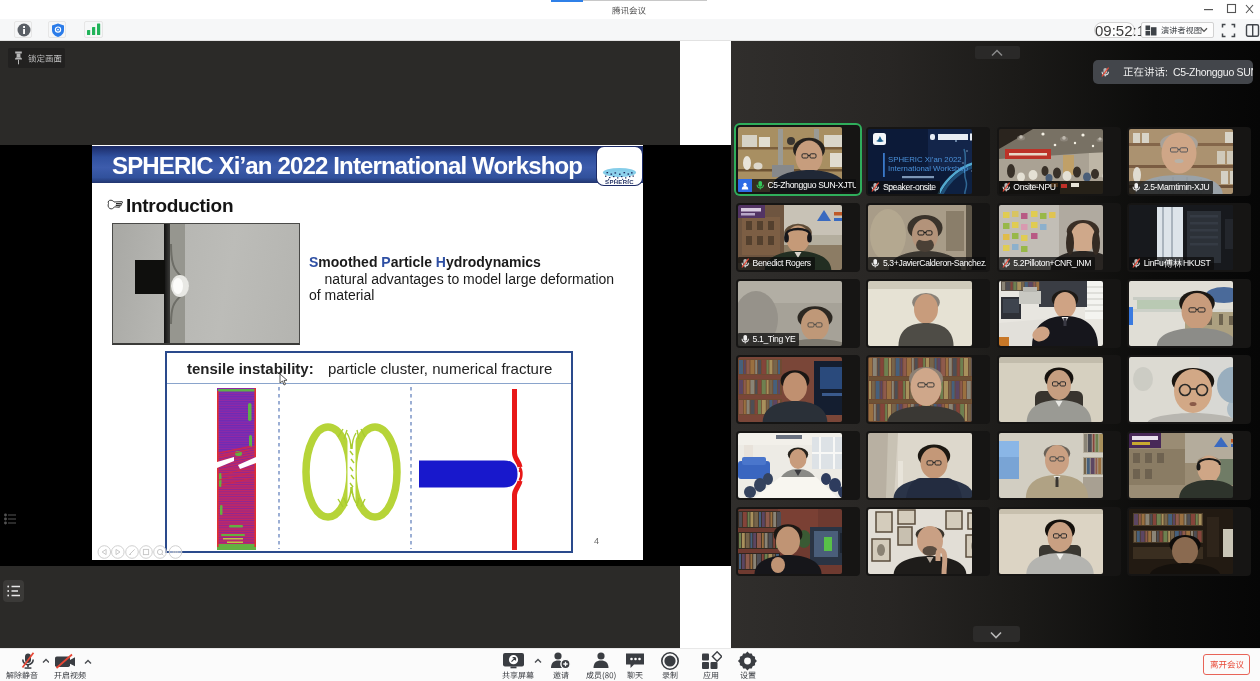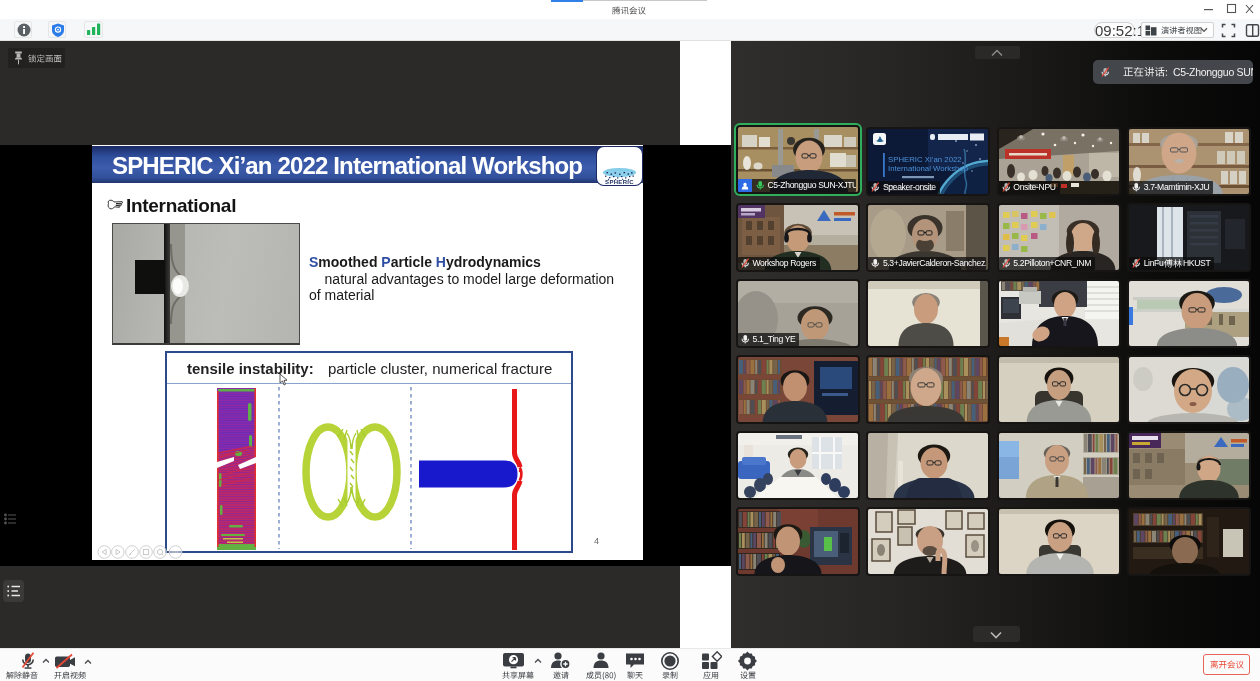--- a/index.html
+++ b/index.html
@@ -9,21 +9,21 @@
 #tabline-blue{position:absolute;left:551px;top:0;width:32px;height:2px;background:#2f80e8}
 #tabline-gray{position:absolute;left:583px;top:0;width:124px;height:1px;background:#c8c8c8}
 #toolbar2{position:absolute;left:0;top:19px;width:1260px;height:22px;background:#f6f7f8;border-bottom:1px solid #e2e2e2}
 #main{position:absolute;left:0;top:41px;width:1260px;height:607px}
 #leftpane{position:absolute;left:0;top:0;width:680px;height:607px;background:#2b2a28}
 #stage{position:absolute;left:0;top:104px;width:731px;height:421px;background:#000}
 #slide{position:absolute;left:92px;top:104px;width:551px;height:415px;background:#fff}
 #rightpane{position:absolute;left:731px;top:0;width:529px;height:607px;background:linear-gradient(90deg,#302e2c 0%,#282624 30%,#1b1a18 55%,#0c0c0b 80%,#060606 100%)}
 #bottombar{position:absolute;left:0;top:648px;width:1260px;height:33px;background:#fbfbfb;border-top:1px solid #e8e8e8}
 .tile{position:absolute;width:124px;height:69px;background:#161514;border-radius:4px;padding:2px}
-.tinner{position:relative;width:120px;height:65px;border-radius:2px;overflow:hidden;background:#222}
+.tinner{position:relative;width:104px;height:65px;border-radius:2px;overflow:hidden;background:#222}
 .tinner>svg{filter:blur(0.5px)}
 .tlabel{position:absolute;left:2px;bottom:2px;height:13px;background:rgba(12,12,12,.74);display:flex;align-items:center;padding:0 4px 0 3px;gap:3px;border-radius:1px;max-width:118px;overflow:hidden}
 .tlabel span{color:#fff;font-size:8.6px;line-height:13px;white-space:nowrap;letter-spacing:-.35px}
 </style></head>
 <body>
 <div id="app">
 
 <div id="titlebar">
  <div id="tabline-blue"></div>
       <div id="tabline-gray"></div>
@@ -132,21 +132,21 @@
                 <rect x="25" y="31.8" width="1.2" height="1"></rect>
                 <rect x="31" y="32.2" width="1.2" height="1"></rect>
       </g>
       <text x="22.5" y="37" text-anchor="middle" font-family="Liberation Sans" font-size="6" font-weight="bold" fill="#1b2a5e" letter-spacing="0.3">SPHERIC</text>
     </svg>
   </div>
 
   <svg class="abs" style="left:14px;top:54px" width="17" height="12" viewBox="0 0 17 12">
     <path d="M2.5 4.5 C1.5 2.5 3 1 5 1.2 C6.5 1.4 7.5 2.2 8 3 L16 2.6 C16.8 2.6 16.8 4.2 16 4.3 L10 4.6 L15 5 C15.8 5.1 15.7 6.4 14.9 6.4 L9.8 6.3 L13.5 7 C14.2 7.2 14 8.4 13.2 8.3 L8.5 7.8 C7.5 9.5 5.5 10.5 3.8 9.5 C2 8.4 1.8 6.2 2.5 4.5 Z" fill="#fff" stroke="#222" stroke-width="0.9"></path>
   </svg>
-  <div class="abs" style="left:34px;top:50px;font-size:19px;font-weight:bold;color:#141414;letter-spacing:-0.3px">International</div>
+  <div class="abs" style="left:34px;top:50px;font-size:19px;font-weight:bold;color:#141414;letter-spacing:-0.3px">Introduction</div>
 
   <div class="abs" style="left:20px;top:78px;width:188px;height:122px;background:#b2b2ae;border:1px solid #4a4a48;border-bottom:2px solid #3a3a38">
     <div class="abs" style="left:0;top:0;width:186px;height:119px;background:linear-gradient(100deg,#a8a8a4 0%,#b6b6b2 30%,#bcbcb8 60%,#b4b4b0 100%)"></div>
     <div class="abs" style="left:57px;top:0;width:15px;height:119px;background:#96968f"></div>
     <div class="abs" style="left:51px;top:0;width:6px;height:119px;background:linear-gradient(90deg,#111,#3a3a38)"></div>
     <div class="abs" style="left:22px;top:36px;width:30px;height:34px;background:#0f0f0d"></div>
     <svg class="abs" style="left:50px;top:20px" width="40" height="80" viewBox="0 0 40 80">
       <path d="M8 0 C8 18 10 26 20 34 C26 39 26 45 20 50 C10 58 8 64 8 80" fill="none" stroke="#60605a" stroke-width="2" opacity="0.75"></path>
       <ellipse cx="17" cy="42" rx="9" ry="11" fill="#e8e8e4"></ellipse>
       <ellipse cx="15" cy="42" rx="5" ry="8" fill="#fcfcfa"></ellipse>
@@ -495,21 +495,21 @@
                 <path d="M49 20.5 H51"></path>
               </g>
               <ellipse cx="50" cy="32" rx="4.5" ry="2" fill="#b8b2a8"></ellipse>
             </svg></div>
           <div class="tlabel">
             <svg width="8.5" height="10.5" viewBox="0 0 14 17" style="flex:0 0 auto">
               <path d="M7 1.5 C8.7 1.5 10 2.8 10 4.5 V8 C10 9.7 8.7 11 7 11 C5.3 11 4 9.7 4 8 V4.5 C4 2.8 5.3 1.5 7 1.5 Z" fill="#f0f0f0"></path>
               <path d="M1.8 7.5 C1.8 10.4 4.1 12.7 7 12.7 C9.9 12.7 12.2 10.4 12.2 7.5" fill="none" stroke="#e8e8e8" stroke-width="1.8"></path>
               <rect x="6.1" y="12.7" width="1.8" height="2.6" fill="#e8e8e8"></rect>
             </svg>
-            <span>3.7-Mamtimin-XJU</span>
+            <span>2.5-Mamtimin-XJU</span>
           </div>
         </div>
         <div class="tile" style="left:5px;top:162px;">
           <div class="tinner"><svg width="120" height="65" viewBox="0 0 120 65">
               <rect width="120" height="65" fill="#8c7c64"></rect>
               <rect x="46" width="74" height="30" fill="#c8c2b6"></rect>
               <rect width="46" height="58" fill="#6e5540"></rect>
               <rect x="4" y="12" width="38" height="38" fill="#7c5e44"></rect>
               <g fill="#54402e">
                 <rect x="8" y="16" width="6" height="9"></rect>
@@ -534,21 +534,21 @@
               <ellipse cx="48.5" cy="33" rx="2.4" ry="4.5" fill="#16161a"></ellipse>
               <ellipse cx="71.5" cy="33" rx="2.4" ry="4.5" fill="#16161a"></ellipse>
             </svg></div>
           <div class="tlabel">
             <svg width="8.5" height="10.5" viewBox="0 0 14 17" style="flex:0 0 auto">
               <path d="M7 1.5 C8.7 1.5 10 2.8 10 4.5 V8 C10 9.7 8.7 11 7 11 C5.3 11 4 9.7 4 8 V4.5 C4 2.8 5.3 1.5 7 1.5 Z" fill="#b8b8b8"></path>
               <path d="M1.8 7.5 C1.8 10.4 4.1 12.7 7 12.7 C9.9 12.7 12.2 10.4 12.2 7.5" fill="none" stroke="#e8e8e8" stroke-width="1.8"></path>
               <rect x="6.1" y="12.7" width="1.8" height="2.6" fill="#e8e8e8"></rect>
               <path d="M1.5 15.5 L12.5 0.8" stroke="#e84735" stroke-width="2"></path>
             </svg>
-            <span>Workshop Rogers</span>
+            <span>Benedict Rogers</span>
           </div>
         </div>
         <div class="tile" style="left:135.39999999999998px;top:162px;">
           <div class="tinner"><svg width="120" height="65" viewBox="0 0 120 65">
               <rect width="120" height="65" fill="#a89c88"></rect>
               <rect x="98" width="22" height="65" fill="#5c5446"></rect>
               <rect x="78" y="6" width="18" height="40" fill="#8a7e6a"></rect>
               <ellipse cx="20" cy="30" rx="18" ry="26" fill="#b4a890"></ellipse>
               <ellipse cx="57" cy="22.8" rx="17.55" ry="12.8" fill="#3a332b"></ellipse>
               <ellipse cx="57" cy="30" rx="13" ry="16" fill="#b3937a"></ellipse>

